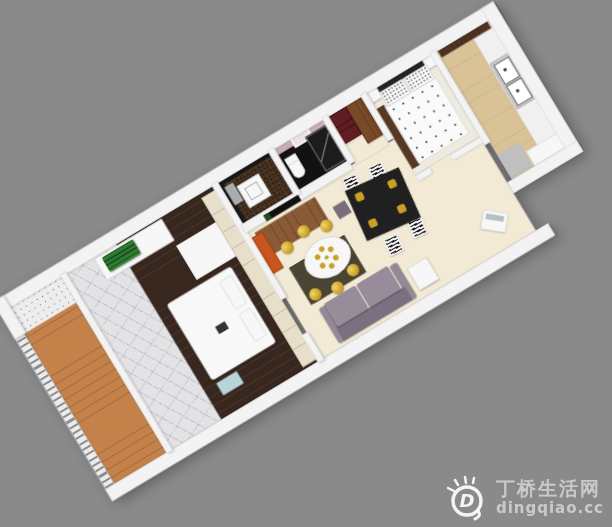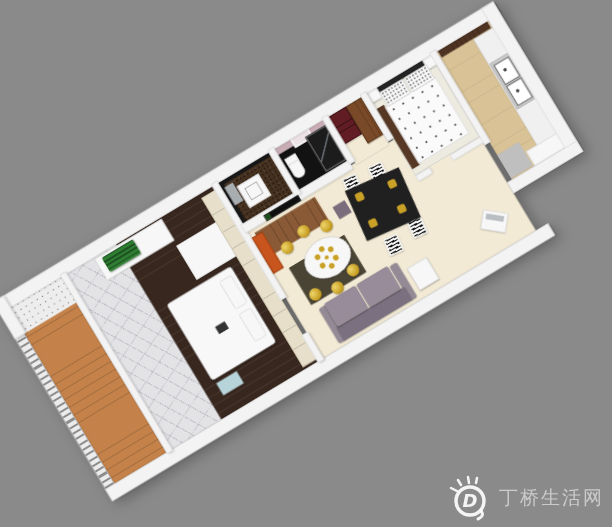--- a/index.html
+++ b/index.html
@@ -54,21 +54,21 @@
   .woodrug{background:var(--woodRug,#8a5a36);
     background-image:repeating-linear-gradient(to right,rgba(0,0,0,.2) 0 1px,transparent 1px 12px);}
   .shelves{background-image:repeating-linear-gradient(to bottom,rgba(0,0,0,.45) 0 1px,transparent 1px 9px);}
   .grain{background-image:repeating-linear-gradient(to right,rgba(0,0,0,.18) 0 1px,transparent 1px 7px);}
   .shower{background:#1c1c1c;border:2px solid #5c5c60;
     background-image:linear-gradient(135deg,transparent 45%,rgba(170,180,190,.8) 47%,transparent 50%);}
   
   .watermark{position:absolute;right:8px;bottom:6px;display:flex;align-items:center;gap:6px;
     color:rgba(255,255,255,.55);}
   .wm-text{display:flex;flex-direction:column;line-height:1.15;}
-  .wm-line1{font-size:19px;font-weight:normal;letter-spacing:2px;}
+  .wm-line1{font-size:19px;font-weight:bold;letter-spacing:2px;}
   .wm-line2{font-size:15px;font-weight:bold;letter-spacing:1px;}
 </style>
 </head>
 <body>
 
 <div class="canvas">
   <div class="scene">
 
     <div class="abs floor balcony" style="left:0;top:0;width:86px;height:296px;"></div>
     <div class="abs splash" style="left:0;top:0;width:86px;height:46px;"></div>
@@ -190,15 +190,16 @@
         <line x1="11" y1="5" x2="14" y2="10"></line>
         <line x1="4" y1="13" x2="10" y2="16"></line>
         <line x1="30" y1="3" x2="29" y2="8"></line>
       </g>
       <circle cx="23" cy="26" r="14" fill="none" stroke="rgba(255,255,255,0.9)" stroke-width="3.5"></circle>
       <path d="M34,36 q4,5 -3,8" fill="none" stroke="rgba(255,255,255,0.9)" stroke-width="3" stroke-linecap="round"></path>
       <text x="23" y="32" text-anchor="middle" font-size="18" font-weight="bold" font-style="italic" fill="rgba(255,255,255,0.9)" font-family="DejaVu Sans, sans-serif">D</text>
     </svg>
     <div class="wm-text">
       <span class="wm-line1">丁桥生活网</span>
+      <span class="wm-line2">dingqiao.cc</span>
     </div>
   </div>
 </div>
 
 </body></html>

